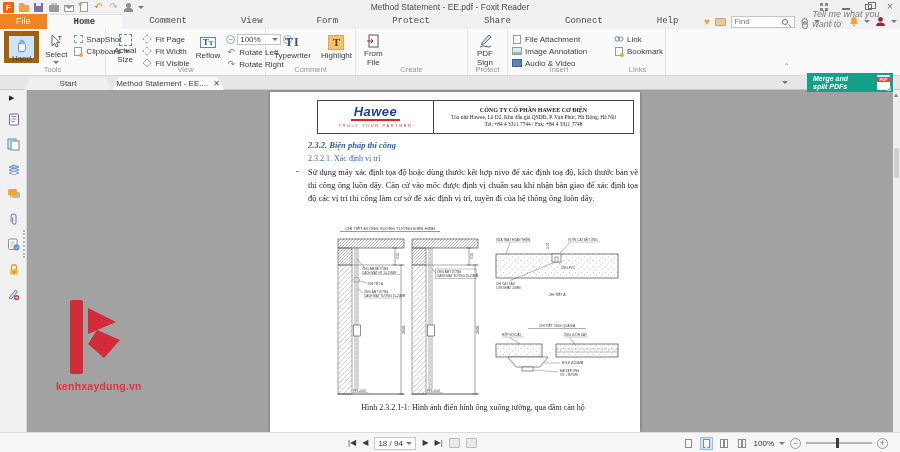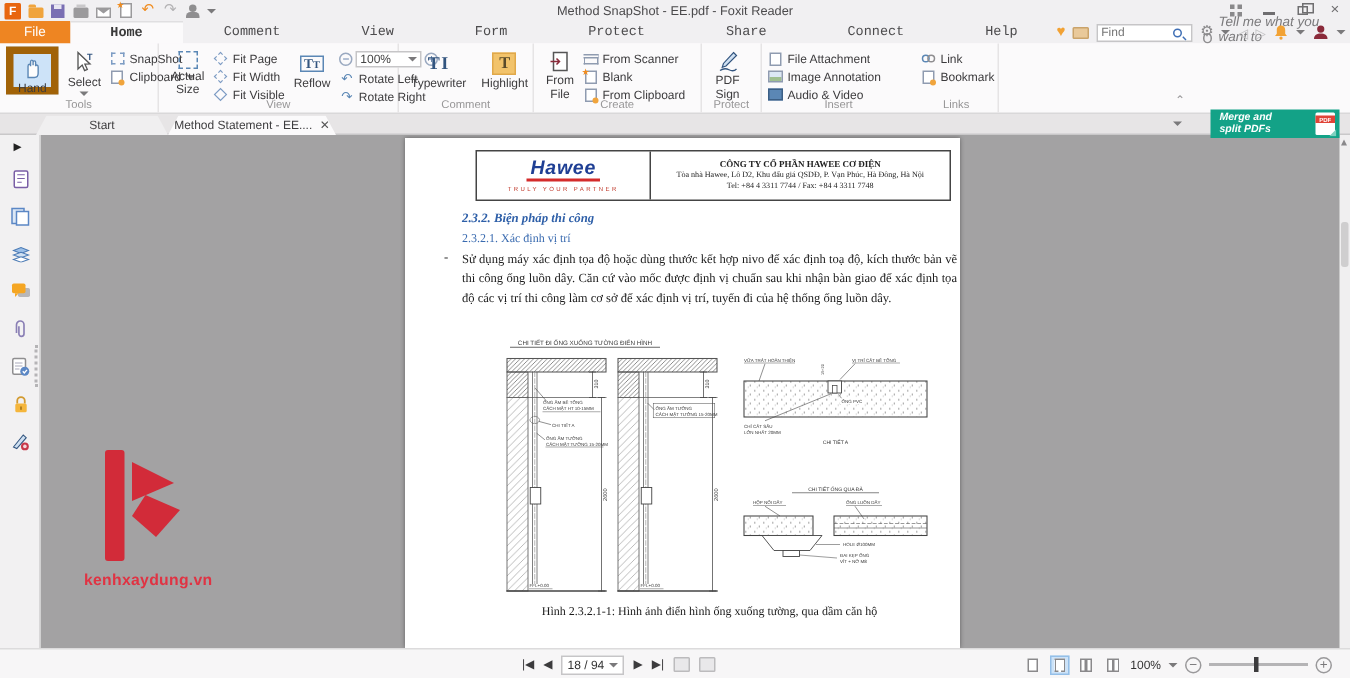--- a/index.html
+++ b/index.html
@@ -167,21 +167,21 @@
     <span class="qicon">
         <span class="ic-newdoc"></span>
       </span>
     <span class="qicon arrowglyph u-orange">↶</span>
     <span class="qicon arrowglyph u-gray">↷</span>
     <span class="qicon">
         <span class="ic-share"></span>
       </span>
     <span class="caret"></span>
   </div>
-  <div class="title-text">Method SnapShot - EE.pdf - Foxit Reader</div>
+  <div class="title-text">Method Statement - EE.pdf - Foxit Reader</div>
   <div class="winbtns">
     <span class="wb">
         <span class="ic-grid"></span>
       </span>
     <span class="wb">
         <span class="ic-min"></span>
       </span>
     <span class="wb">
         <span class="ic-restore"></span>
       </span>
@@ -344,40 +344,20 @@
     <div class="bigbtn">
       <span class="bicon">
         <svg width="14" height="15" viewBox="0 0 14 15">
             <rect x="3" y="1" width="9" height="12" fill="#fff" stroke="#555"></rect>
             <path d="M1 7 L7 7 M5 5 L7 7 L5 9" stroke="#8a2a3a" fill="none"></path>
           </svg>
       </span>
       <span>From</span>
       <span>File</span>
     </div>
-    <div class="smallcol">
-      <div class="smallbtn">
-        <span class="sicon">
-            <span style="width:10px;height:7px;border:1px solid #8f9bb0;border-top:3px double #8f9bb0;"></span>
-          </span>
-        <span>From Scanner</span>
-      </div>
-      <div class="smallbtn">
-        <span class="sicon">
-            <span class="pageic star"></span>
-          </span>
-        <span>Blank</span>
-      </div>
-      <div class="smallbtn">
-        <span class="sicon">
-            <span class="pageic orange"></span>
-          </span>
-        <span>From Clipboard</span>
-      </div>
-    </div>
     <div class="rgroup-label">Create</div>
   </div>
 
   <div class="rgroup" style="width:40px">
     <div class="bigbtn">
       <span class="bicon">
         <svg width="15" height="15" viewBox="0 0 15 15">
             <path d="M11 1 L13 3 L6 10 L3.5 10.8 L4.3 8.3 Z" fill="#cfe0f2" stroke="#33557f" stroke-width="0.8"></path>
             <path d="M2 13 Q5 11 8 12.5 Q11 14 13 12" fill="none" stroke="#33557f" stroke-width="0.9"></path>
           </svg>

